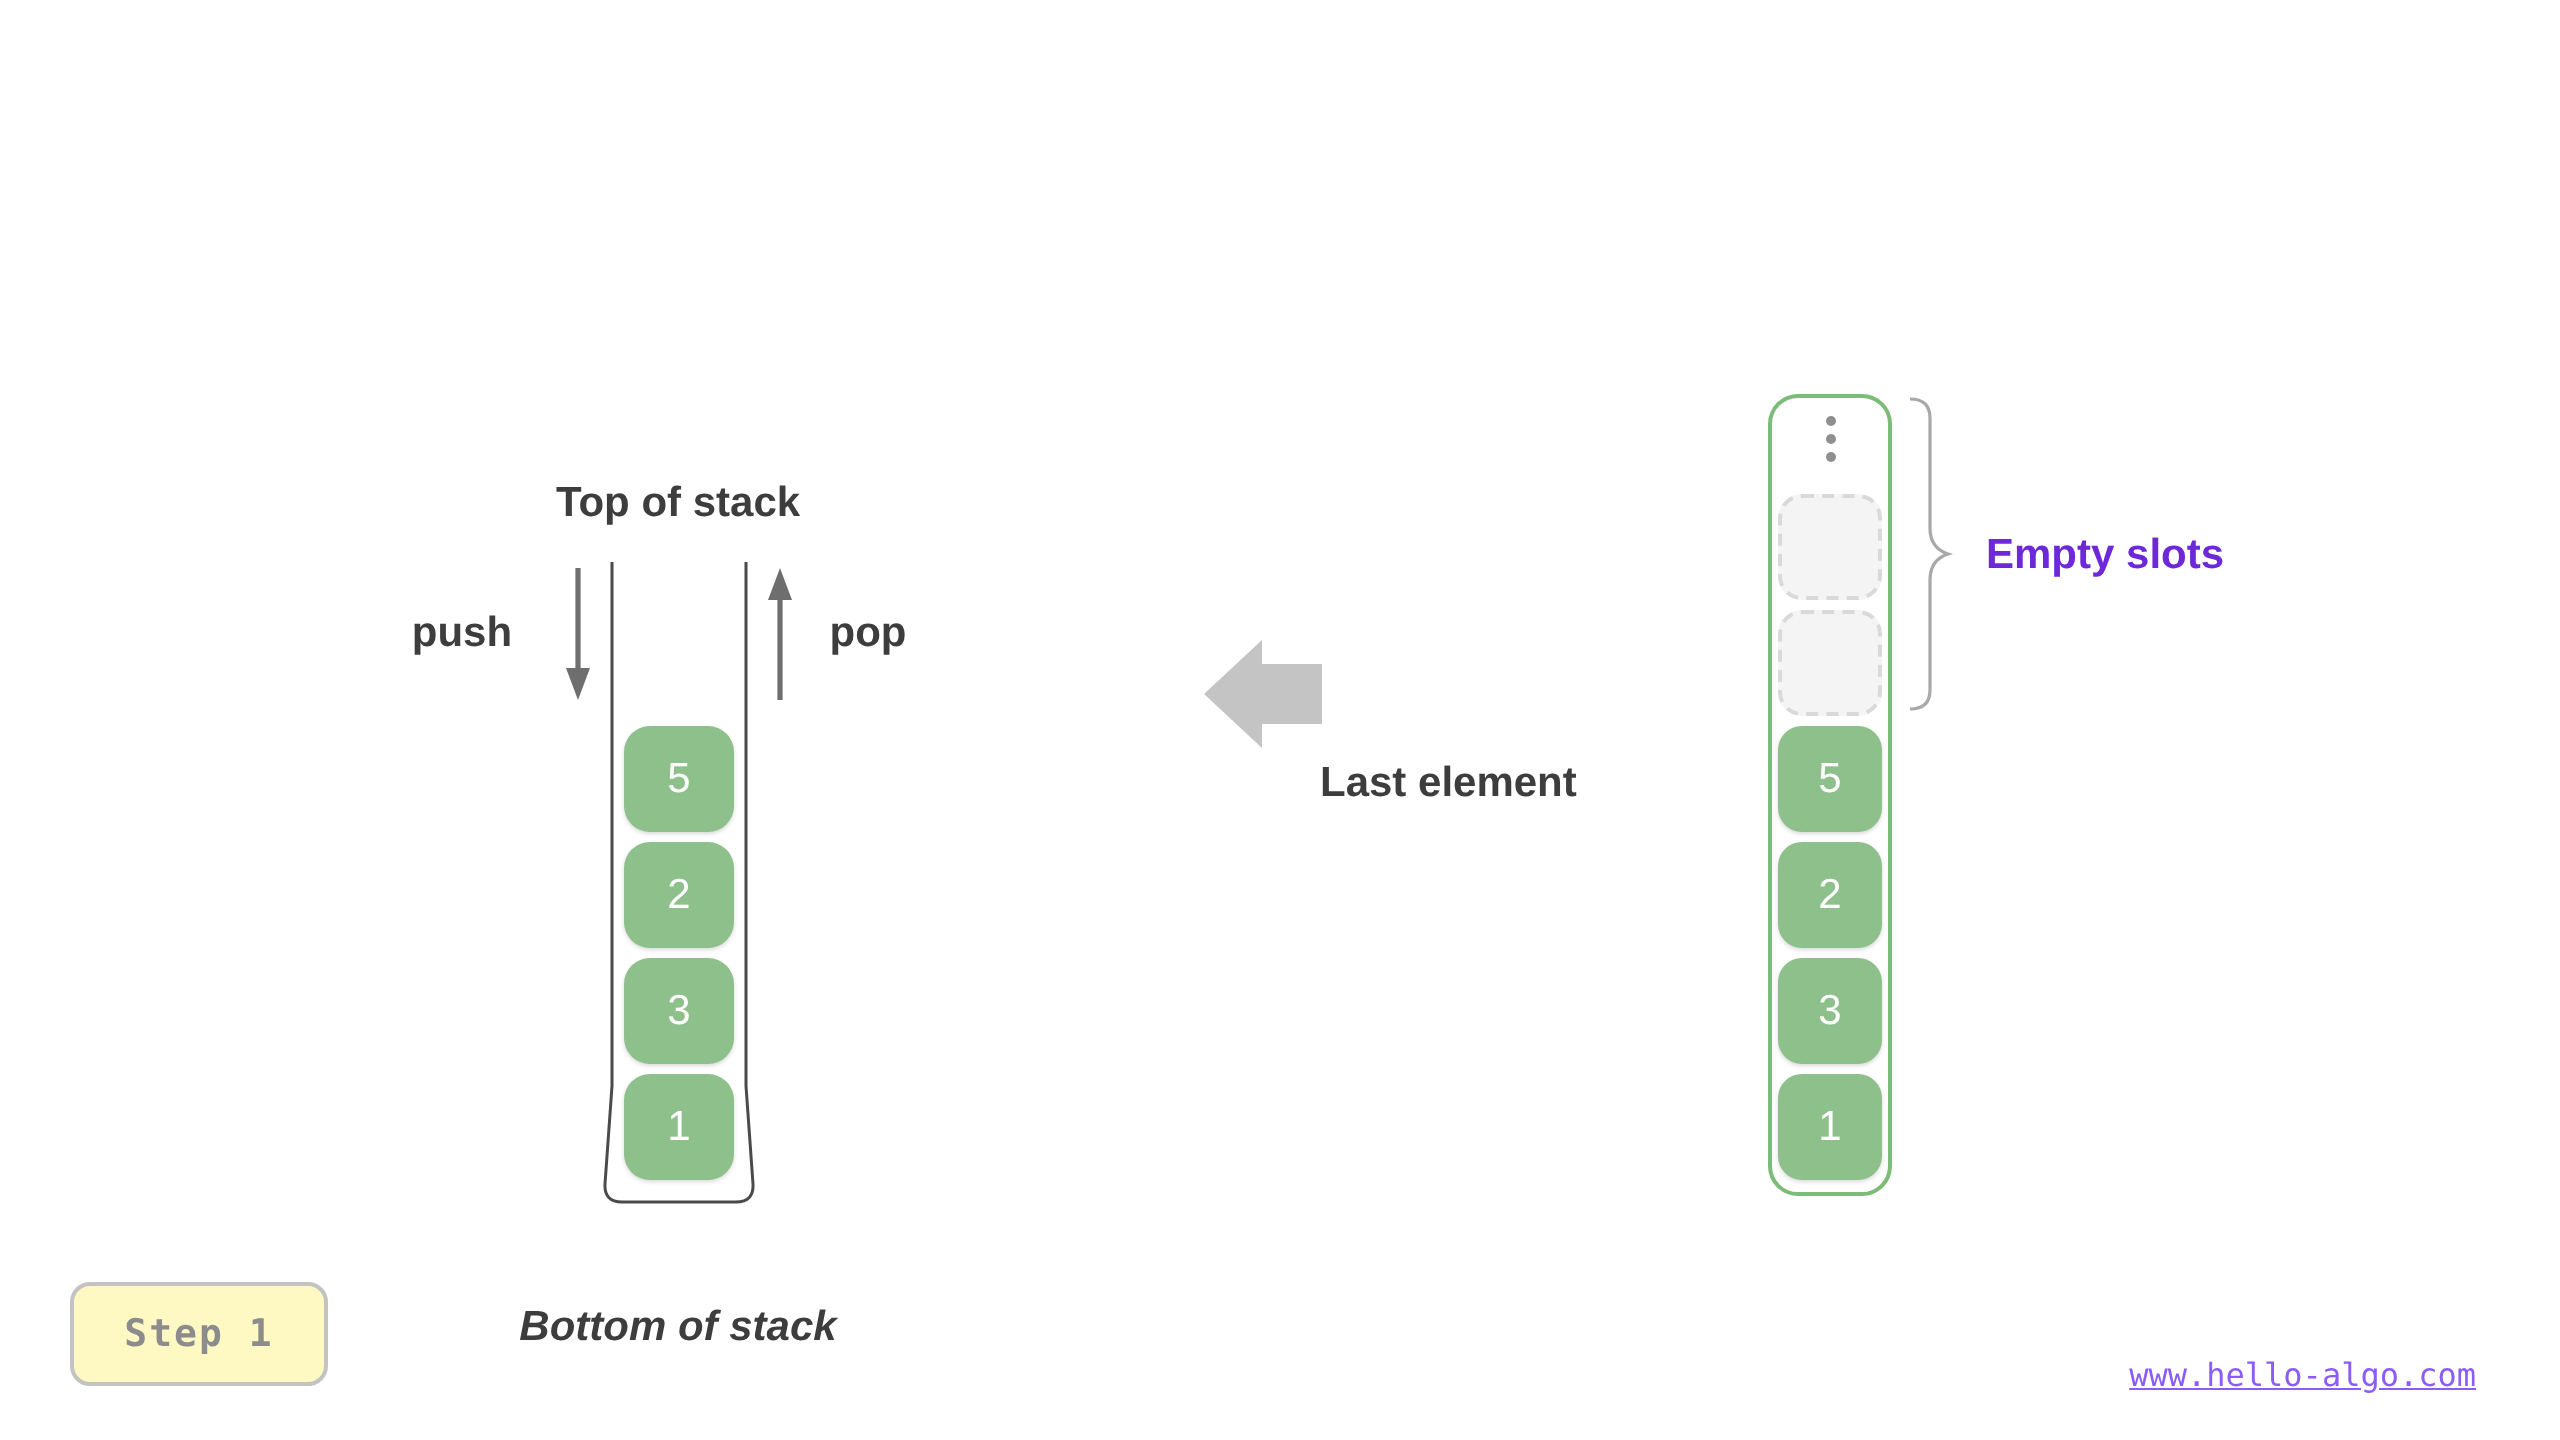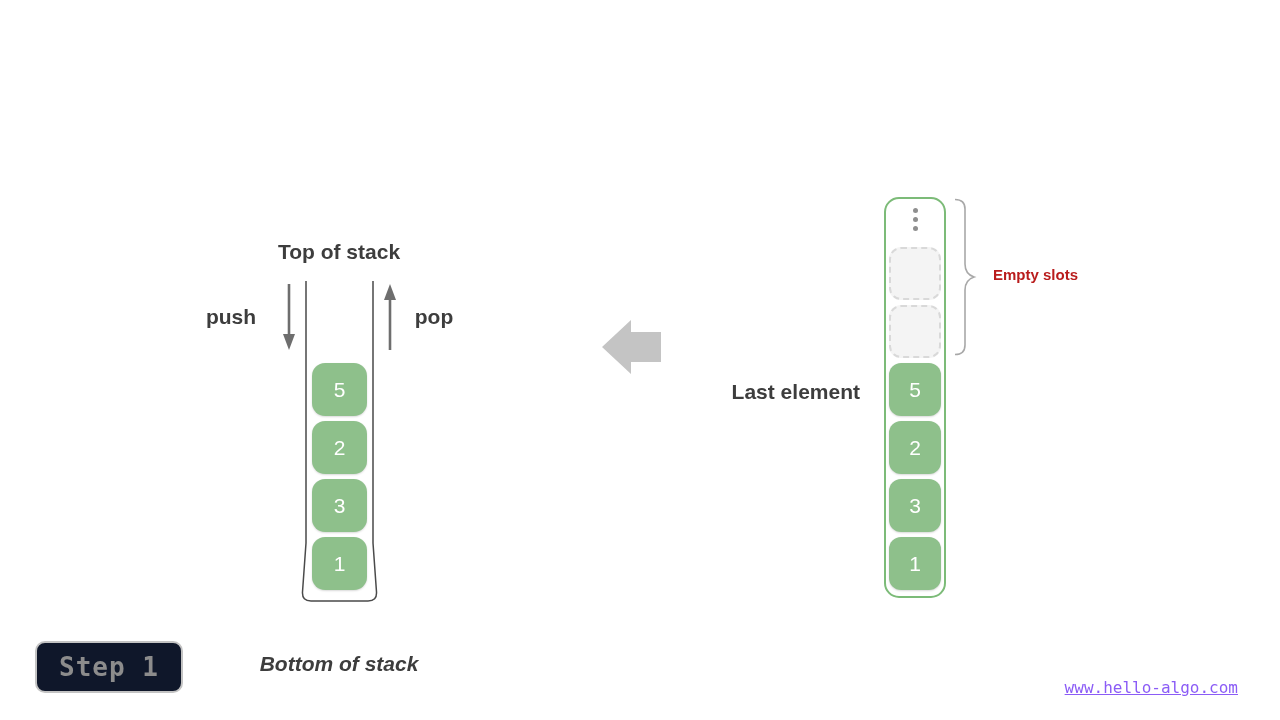--- a/index.html
+++ b/index.html
@@ -14,21 +14,21 @@
   }
   .abs { position: absolute; }
 
   .bold-label {
     font-size: 21px;
     font-weight: bold;
     color: #3d3d3d;
     white-space: nowrap;
   }
   .center-text { text-align: center; }
-  .right-text { text-align: right; }
+  .right-text { }
 
   
   .cell {
     position: absolute;
     height: 53px;
     background: #8ec08b;
     border-radius: 13px;
     display: flex;
     align-items: center;
     justify-content: center;
@@ -76,41 +76,41 @@
     background: #8f8f8f;
   }
 
   .caption {
     font-size: 23px;
     color: #9b9b9b;
     white-space: nowrap;
   }
 
   .empty-slots-label {
-    font-size: 15px;
+    font-size: 21px;
     font-weight: bold;
-    color: #b91c1c;
+    color: #6d28d9;
     white-space: nowrap;
   }
 
   .step-badge {
     position: absolute;
     left: 35px;
     top: 641px;
-    width: 148px;
+    width: 129px;
     height: 52px;
-    background: #0f172a;
+    background: #fef9c3;
     border: 2px solid #c3c3c3;
     border-radius: 10px;
     display: flex;
     align-items: center;
     justify-content: center;
     font-family: "DejaVu Sans Mono", monospace;
     font-weight: bold;
-    font-size: 26px;
+    font-size: 19px;
     letter-spacing: 1px;
     color: #8c8c8c;
   }
 
   .watermark {
     position: absolute;
     right: 42px;
     top: 678px;
     font-family: "DejaVu Sans Mono", monospace;
     font-size: 16px;

